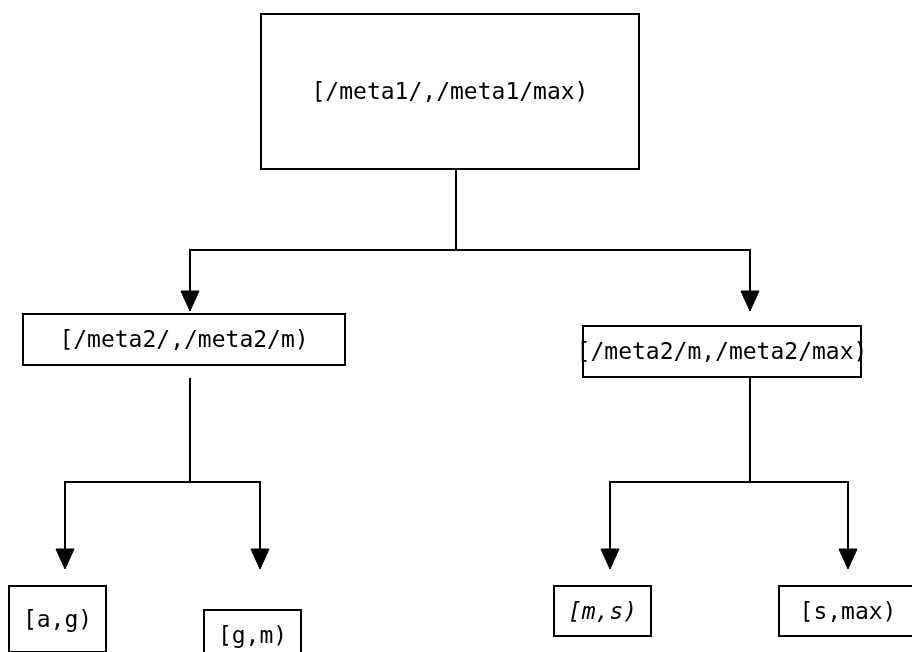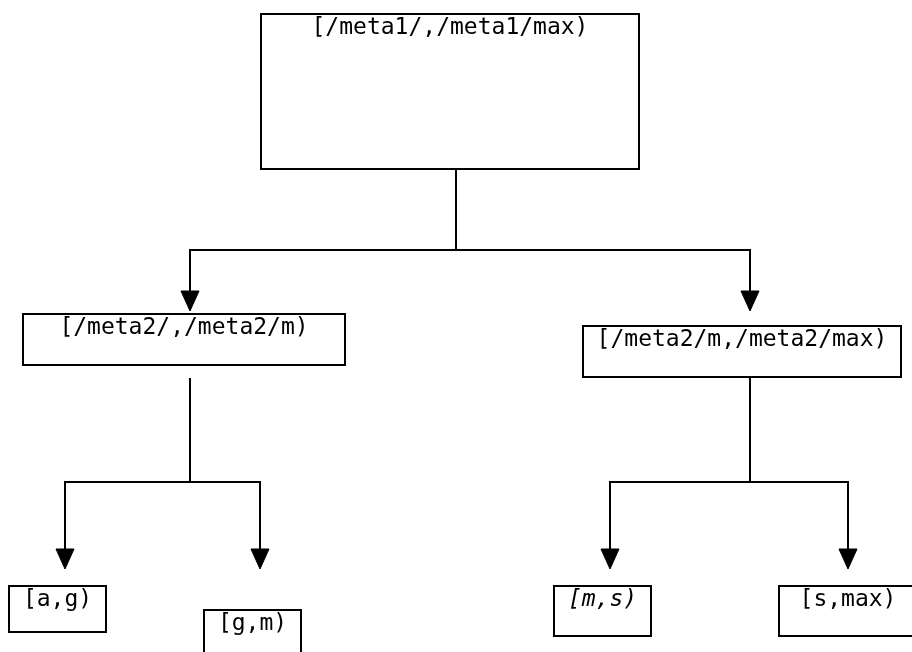--- a/index.html
+++ b/index.html
@@ -15,30 +15,31 @@
     font-family: "DejaVu Sans Mono", monospace;
     overflow: hidden;
   }
   .node {
     position: absolute;
     box-sizing: border-box;
     border: 2px solid #000000;
     background: #ffffff;
     color: #000000;
     display: flex;
+    align-items: center;
     justify-content: center;
     font-size: 23px;
     line-height: 1;
     white-space: nowrap;
     letter-spacing: 0;
   }
   .node-root   { left: 260px; top: 13px;  width: 380px; height: 157px; }
   .node-l2-left  { left: 22px;  top: 313px; width: 324px; height: 53px; }
-  .node-l2-right { left: 582px; top: 325px; width: 320px; height: 53px; }
-  .node-leaf-0 { left: 8px;   top: 585px; width: 99px;  height: 48px; }
+  .node-l2-right { left: 582px; top: 325px; width: 280px; height: 53px; }
+  .node-leaf-0 { left: 8px;   top: 585px; width: 99px;  height: 68px; }
   .node-leaf-1 { left: 203px; top: 609px; width: 99px;  height: 52px; }
   .node-leaf-2 { left: 553px; top: 585px; width: 99px;  height: 52px; font-style: italic; }
   .node-leaf-3 { left: 778px; top: 585px; width: 140px; height: 52px; }
   #edges {
     position: absolute;
     left: 0;
     top: 0;
     width: 912px;
     height: 652px;
     pointer-events: none;

